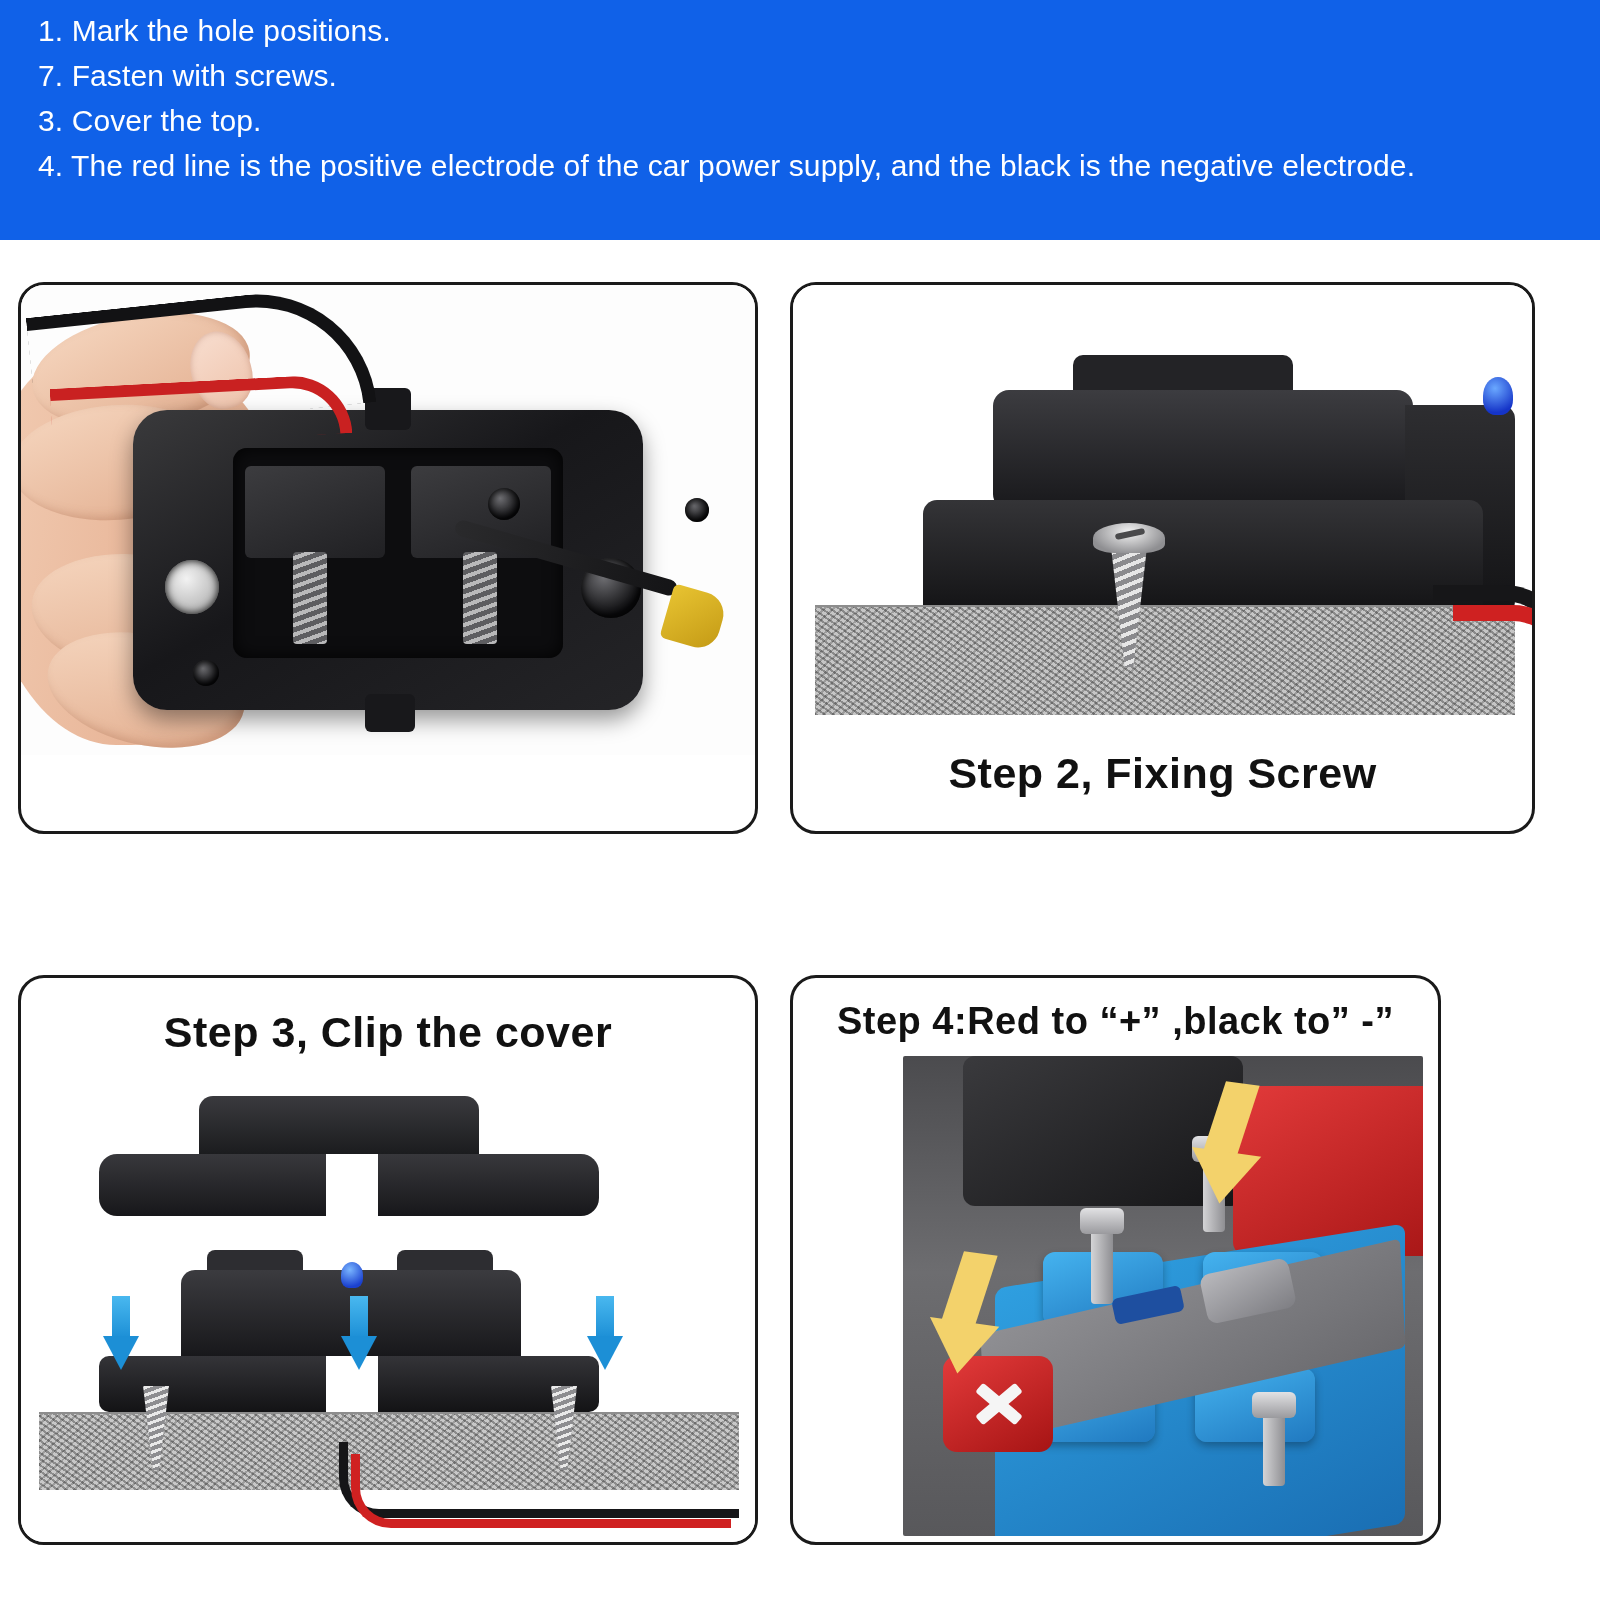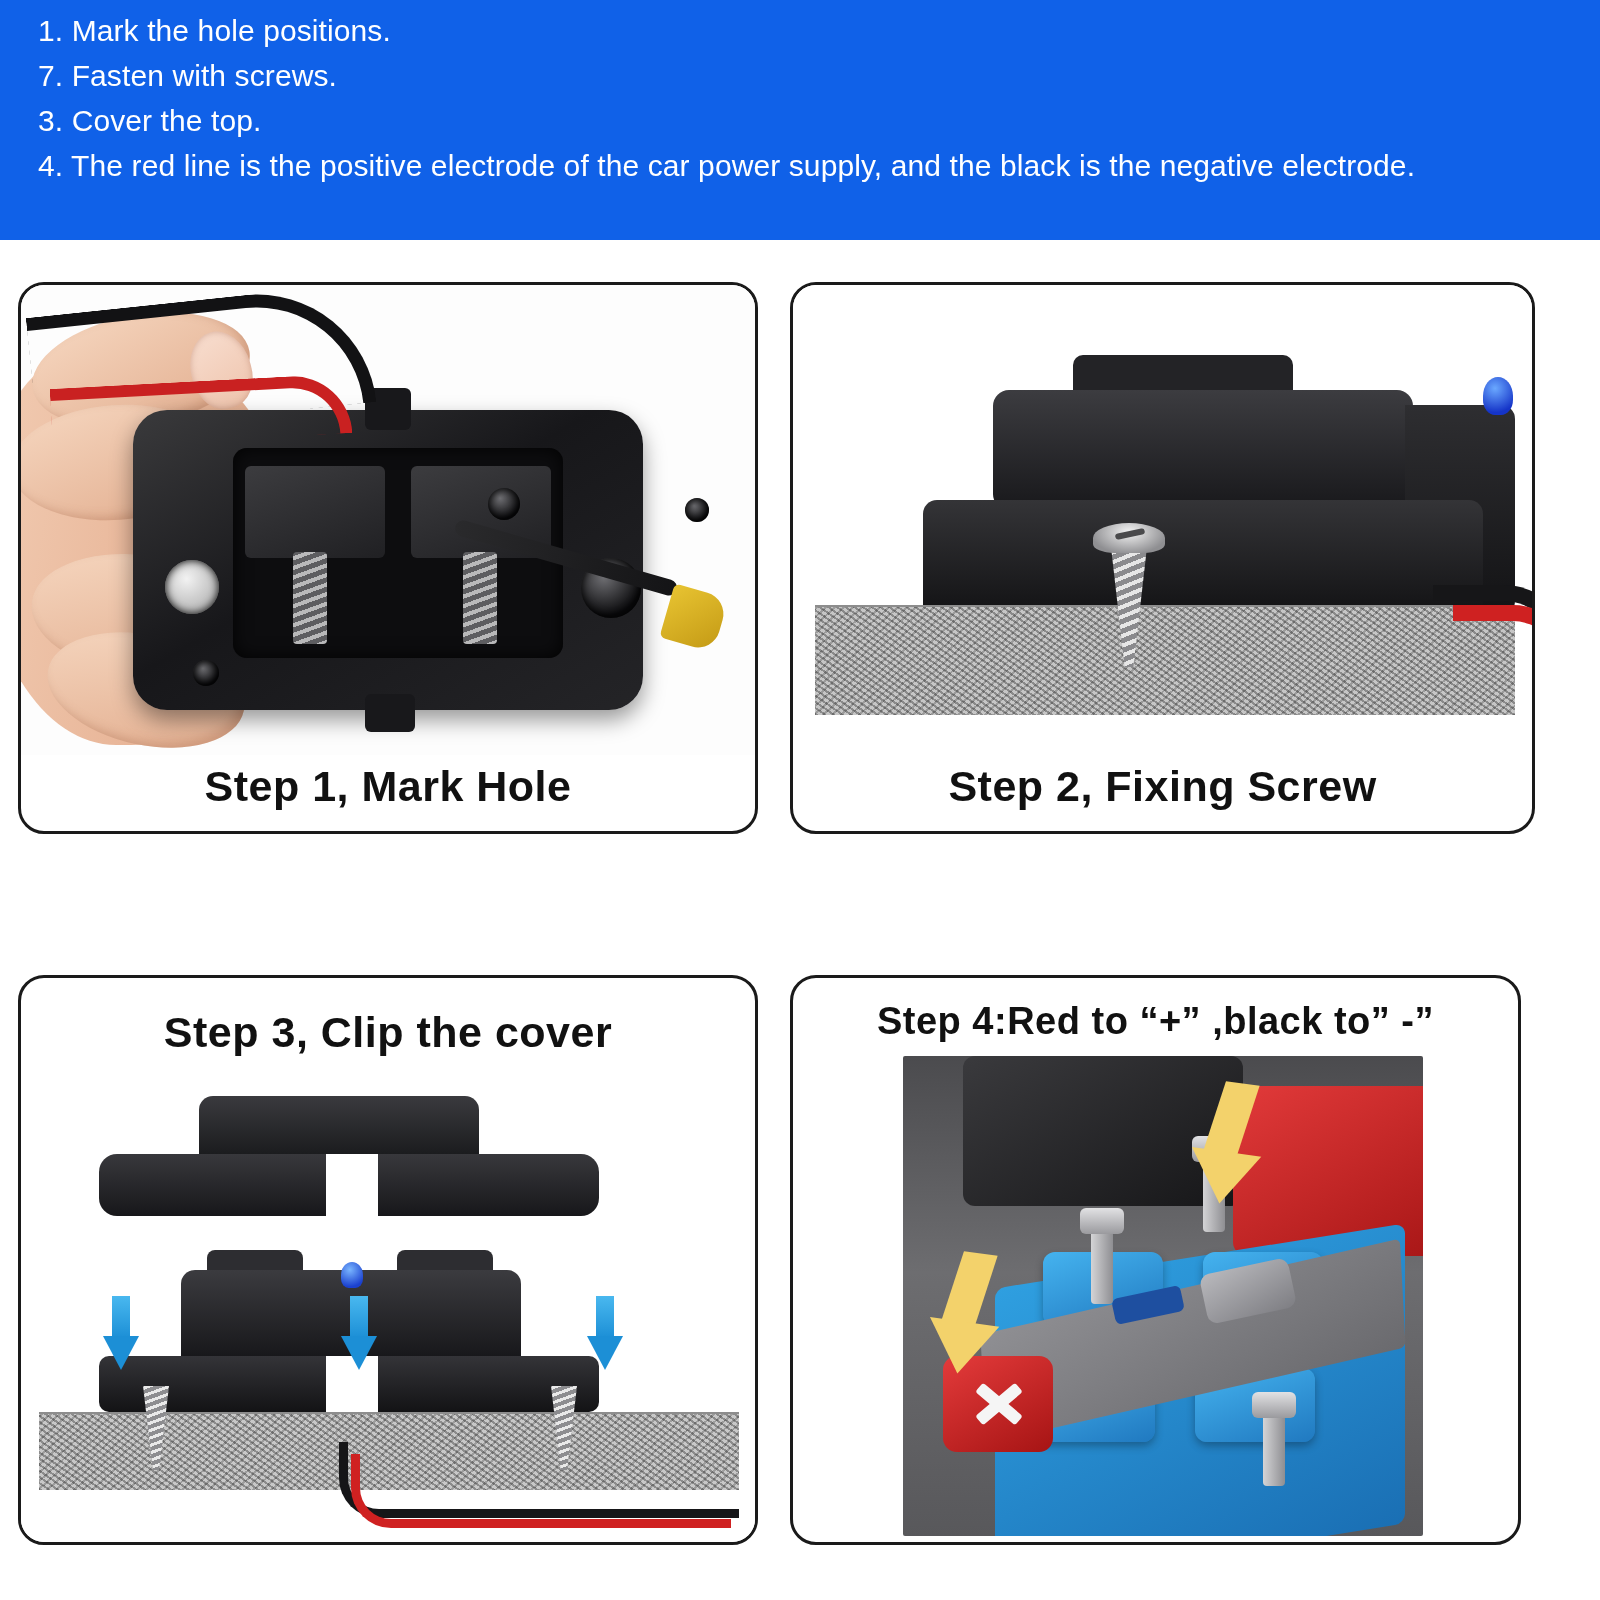--- a/index.html
+++ b/index.html
@@ -37,33 +37,33 @@
   .card {
     position: absolute;
     background: #ffffff;
     border: 3px solid #1a1a1a;
     border-radius: 26px;
     overflow: hidden;
   }
   #card-1 { left: 18px;  top: 282px;  width: 740px; height: 552px; }
   #card-2 { left: 790px; top: 282px;  width: 745px; height: 552px; }
   #card-3 { left: 18px;  top: 975px;  width: 740px; height: 570px; padding-left: 32px; }
-  #card-4 { left: 790px; top: 975px;  width: 731px; height: 570px; }
+  #card-4 { left: 790px; top: 975px;  width: 651px; height: 570px; }
 
   .caption {
     position: absolute;
     left: 0; width: 100%;
     text-align: center;
     font-size: 43px;
     font-weight: bold;
     color: #111111;
     letter-spacing: 0.5px;
   }
   #cap-1 { bottom: 20px; }
-  #cap-2 { bottom: 20px; }
+  #cap-2 { bottom: 33px; }
   #cap-3 { top: 30px; }
   #cap-4 { top: 22px; font-size: 38px; }
 
   .photo { position: absolute; overflow: hidden; }
 
   
   #photo1 { left: 0; top: 0; width: 734px; height: 470px; background: #fdfdfd; }
   .hand {
     position: absolute; left: -40px; top: 60px;
     width: 300px; height: 400px;
@@ -489,21 +489,20 @@
           <div class="screw-hole sh2"></div>
           <div class="screw-hole sh3"></div>
         </div>
       </div>
 
       <div class="wire wire-black"></div>
       <div class="wire wire-red"></div>
       <div class="pen"></div>
       <div class="pen-tip"></div>
     </div>
-    <div class="caption" id="cap-1">Step 1,  Mark Hole</div>
   </div>
 
   <div class="card" id="card-2">
     <div class="photo" id="photo2">
       <div class="case-cap"></div>
       <div class="case-upper"></div>
       <div class="case-side"></div>
       <div class="led-blue"></div>
       <div class="case-lower"></div>
       <div class="panel-board"></div>

